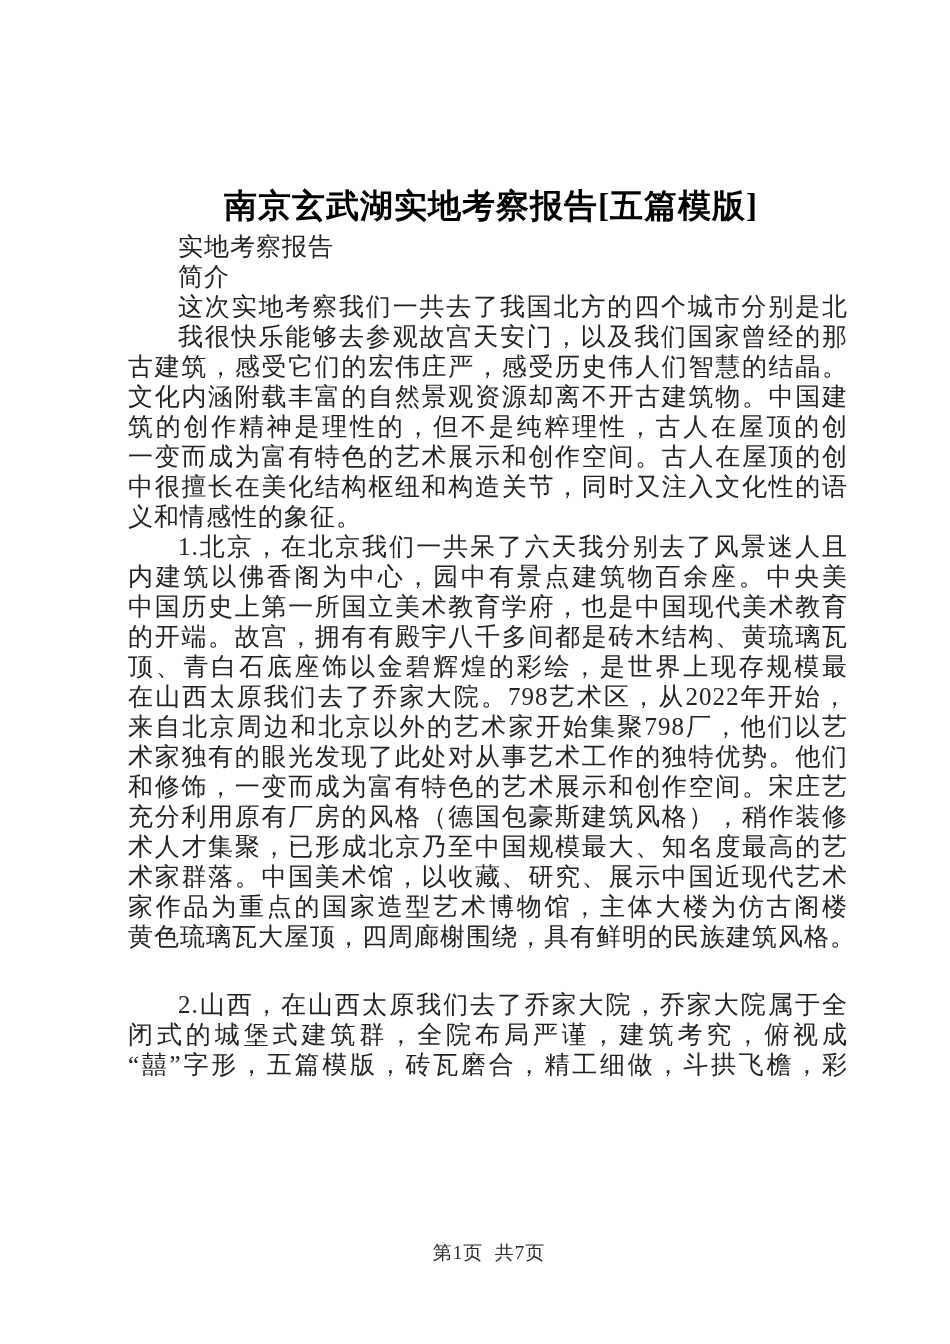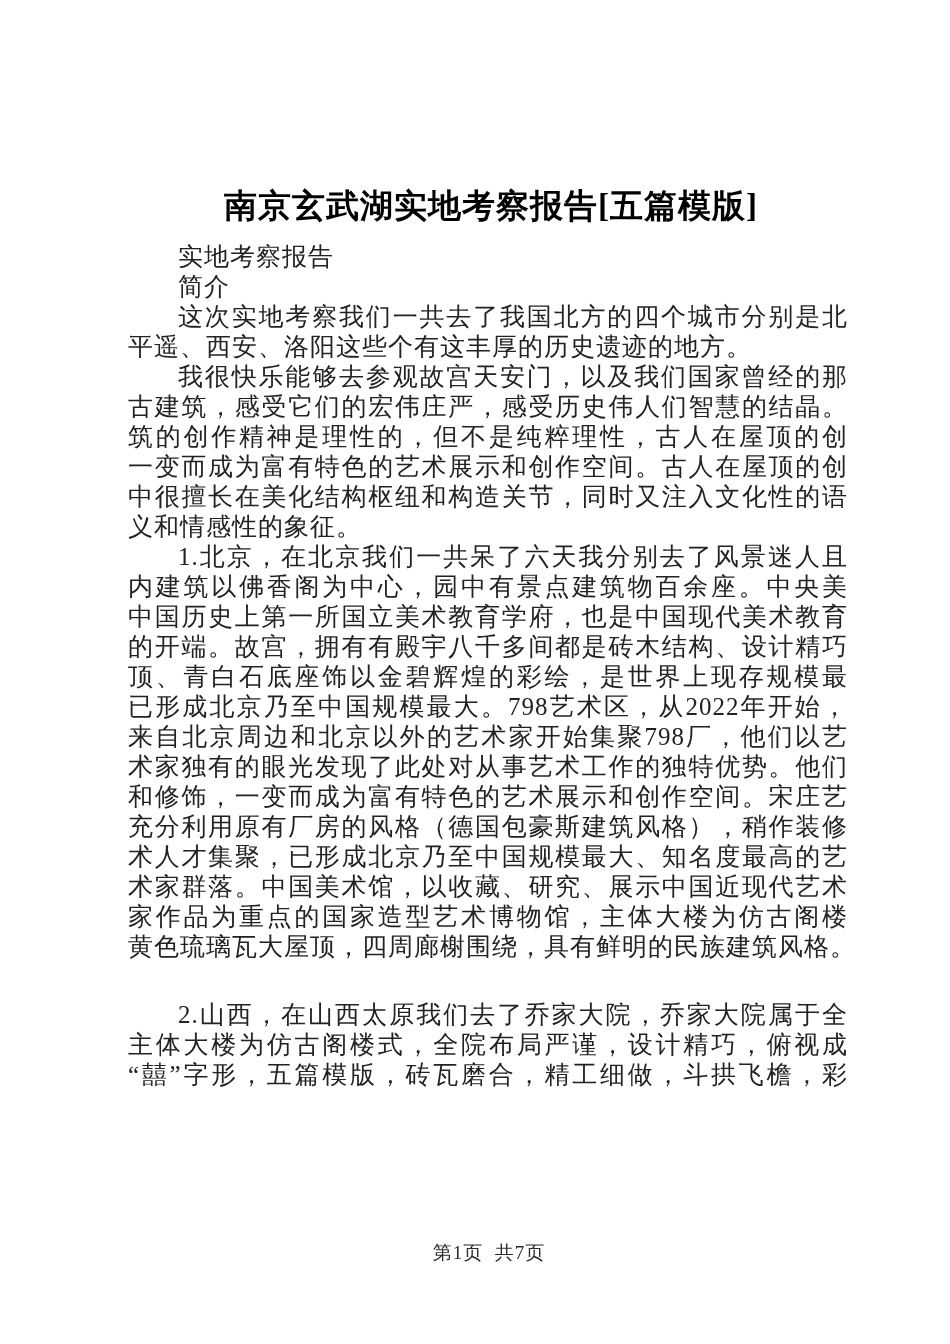--- a/index.html
+++ b/index.html
@@ -22,21 +22,21 @@
     width: 950px;
     text-align: center;
     font-size: 33px;
     font-weight: 700;
     color: #000000;
     letter-spacing: 1px;
     white-space: nowrap;
   }
   .doc-body {
     position: absolute;
-    top: 242px;
+    top: 232px;
     left: 128px;
     width: 720px;
   }
   .line {
     height: 30px;
     line-height: 30px;
     font-size: 25px;
     letter-spacing: 1px;
     white-space: nowrap;
     color: #222222;
@@ -68,39 +68,39 @@
 </style>
 </head>
 <body>
 
 <div class="doc-title">南京玄武湖实地考察报告[五篇模版]</div>
 
 <div class="doc-body" id="doc-body">
     <div class="line indent">实地考察报告</div>
     <div class="line indent">简介</div>
     <div class="line indent justify">这次实地考察我们一共去了我国北方的四个城市分别是北京</div>
-    <div class="line">平遥、西安、洛阳这些个有这丰厚的历史遗迹的地方。</div>
     <div class="line indent justify">我很快乐能够去参观故宫天安门，以及我们国家曾经的那些</div>
     <div class="line justify">古建筑，感受它们的宏伟庄严，感受历史伟人们智慧的结晶。</div>
+    <div class="line justify">文化内涵附载丰富的自然景观资源却离不开古建筑物。中国建</div>
     <div class="line justify">筑的创作精神是理性的，但不是纯粹理性，古人在屋顶的创作，</div>
     <div class="line justify">一变而成为富有特色的艺术展示和创作空间。古人在屋顶的创作</div>
     <div class="line justify">中很擅长在美化结构枢纽和构造关节，同时又注入文化性的语</div>
     <div class="line">义和情感性的象征。</div>
     <div class="line indent justify">1.北京，在北京我们一共呆了六天我分别去了风景迷人且巨</div>
     <div class="line justify">内建筑以佛香阁为中心，园中有景点建筑物百余座。中央美院，</div>
     <div class="line justify">中国历史上第一所国立美术教育学府，也是中国现代美术教育</div>
-    <div class="line justify">的开端。故宫，拥有有殿宇八千多间都是砖木结构、设计精巧</div>
+    <div class="line justify">的开端。故宫，拥有有殿宇八千多间都是砖木结构、黄琉璃瓦</div>
     <div class="line justify">顶、青白石底座饰以金碧辉煌的彩绘，是世界上现存规模最大、</div>
-    <div class="line justify">已形成北京乃至中国规模最大。798艺术区，从2022年开始，</div>
+    <div class="line justify">在山西太原我们去了乔家大院。798艺术区，从2022年开始，</div>
     <div class="line justify">来自北京周边和北京以外的艺术家开始集聚798厂，他们以艺</div>
     <div class="line justify">术家独有的眼光发现了此处对从事艺术工作的独特优势。他们</div>
     <div class="line justify">和修饰，一变而成为富有特色的艺术展示和创作空间。宋庄艺</div>
     <div class="line justify">充分利用原有厂房的风格（德国包豪斯建筑风格），稍作装修</div>
     <div class="line justify">术人才集聚，已形成北京乃至中国规模最大、知名度最高的艺</div>
     <div class="line justify">术家群落。中国美术馆，以收藏、研究、展示中国近现代艺术</div>
     <div class="line justify">家作品为重点的国家造型艺术博物馆，主体大楼为仿古阁楼式，</div>
     <div class="line">黄色琉璃瓦大屋顶，四周廊榭围绕，具有鲜明的民族建筑风格。</div>
     <div class="line indent justify gap">2.山西，在山西太原我们去了乔家大院，乔家大院属于全封</div>
-    <div class="line justify">主体大楼为仿古阁楼式，全院布局严谨，设计精巧，俯视成</div>
+    <div class="line justify">闭式的城堡式建筑群，全院布局严谨，建筑考究，俯视成</div>
     <div class="line justify">“囍”字形，五篇模版，砖瓦磨合，精工细做，斗拱飞檐，彩</div>
   </div>
 
 <div class="doc-footer">第1页  共7页</div>
 
 </body></html>

